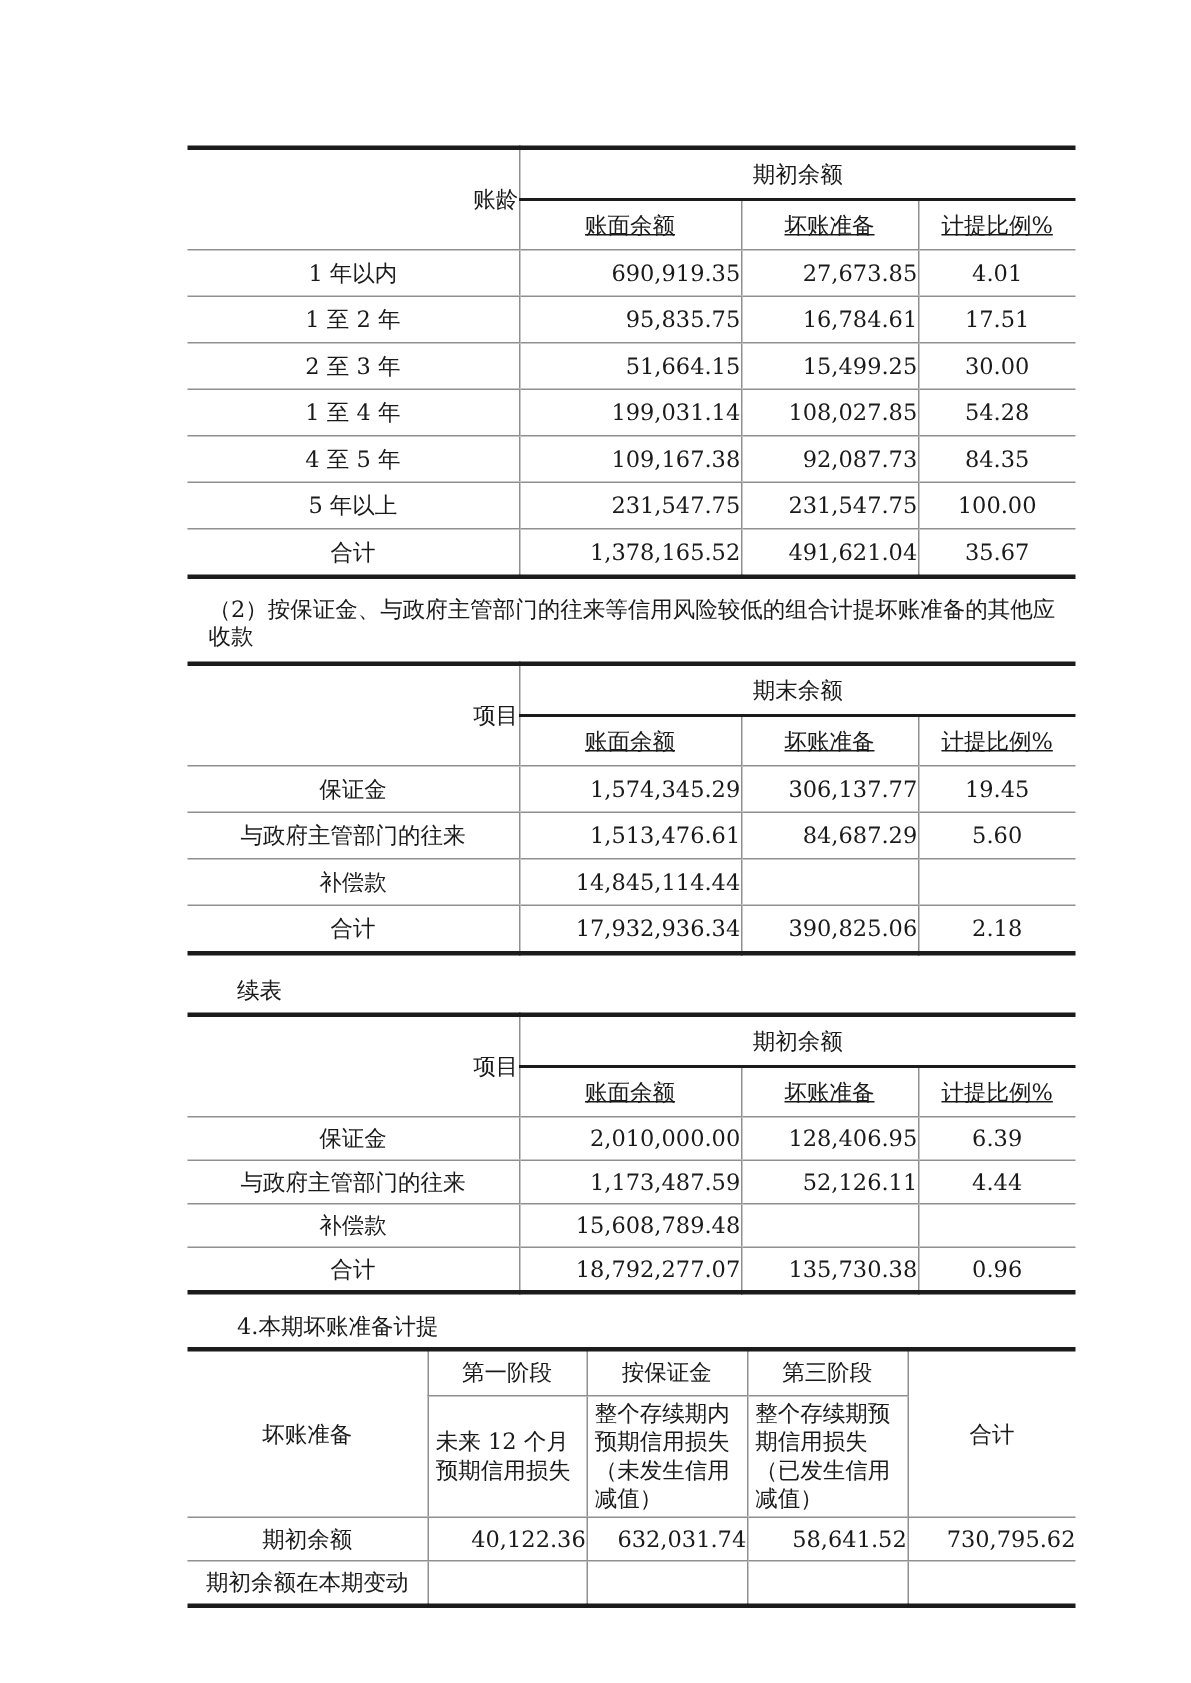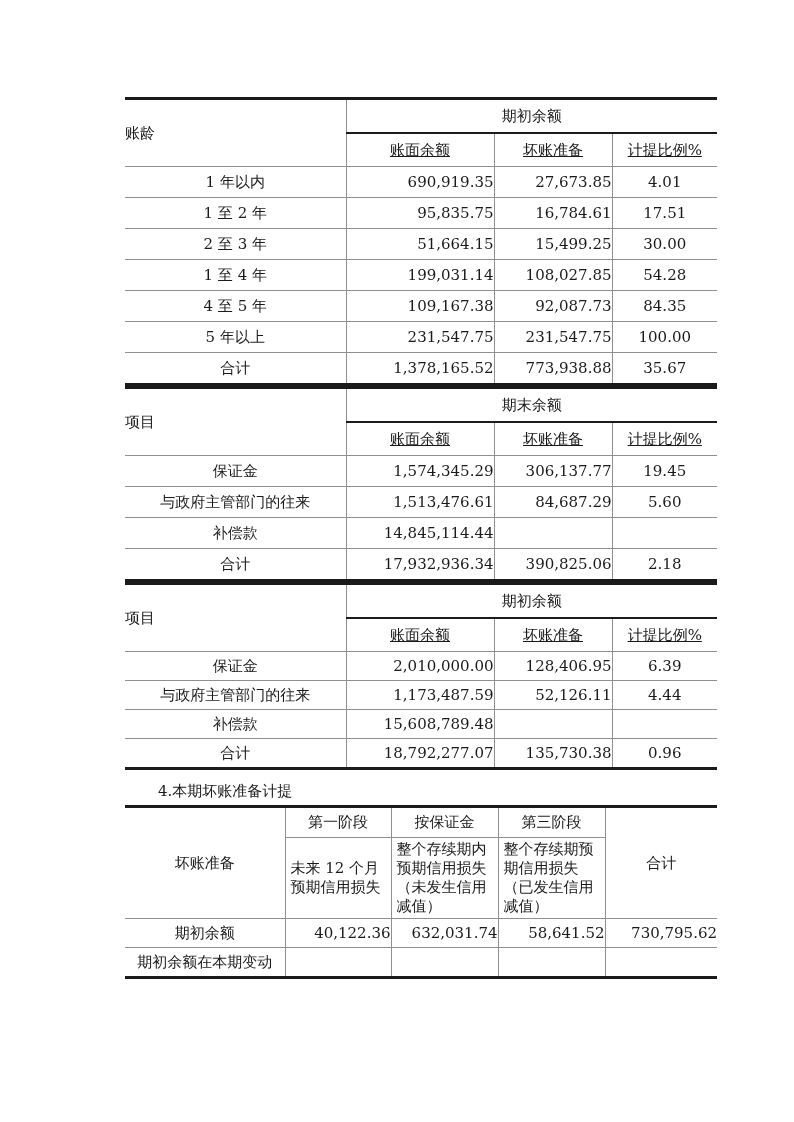--- a/index.html
+++ b/index.html
@@ -16,21 +16,21 @@
     font-size:15px;
   }
   table.fin th, table.fin td {
     font-weight:normal; padding:0; vertical-align:middle;
     overflow:hidden;
   }
   
   .bl { border-left:1px solid #8f8f8f; }
   
   th.group { border-bottom:2px solid #1b1b1b; text-align:center; height:32px; }
-  th.corner { border-bottom:1px solid #8f8f8f; text-align:left; }
+  th.corner { border-bottom:1px solid #8f8f8f; text-align:right; }
   tr.subrow th { border-bottom:1px solid #8f8f8f; text-align:center; height:32px;text-decoration:underline; }
   tbody td { border-bottom:1px solid #8f8f8f; height:30px; }
   table.t3 tbody td { height:28px; }
 
   td.lbl { text-align:center; padding-left:8px; }
   td.ctr { text-align:center; }
   td.num { text-align:right; padding-right:10px; }
   td.ratio { text-align:center; }
 
   
@@ -106,26 +106,27 @@
         </tr>
         <tr>
           <td class="lbl">5 年以上</td>
           <td class="num bl">231,547.75</td>
           <td class="num bl">231,547.75</td>
           <td class="ratio bl">100.00</td>
         </tr>
         <tr>
           <td class="ctr">合计</td>
           <td class="num bl">1,378,165.52</td>
-          <td class="num bl">773,938.88</td>
+          <td class="num bl">491,621.04</td>
           <td class="ratio bl">35.67</td>
         </tr>
       </tbody>
     </table>
 
+    <div class="note2">（2）按保证金、与政府主管部门的往来等信用风险较低的组合计提坏账准备的其他应收款</div>
 
     <table class="fin">
       <colgroup>
           <col style="width:221px">
           <col style="width:148px">
           <col style="width:118px">
           <col style="width:105px">
         </colgroup>
       <thead>
         <tr>
@@ -159,20 +160,21 @@
         </tr>
         <tr>
           <td class="ctr">合计</td>
           <td class="num bl">17,932,936.34</td>
           <td class="num bl">390,825.06</td>
           <td class="ratio bl">2.18</td>
         </tr>
       </tbody>
     </table>
 
+    <div class="cont-label">续表</div>
 
     <table class="fin t3">
       <colgroup>
           <col style="width:221px">
           <col style="width:148px">
           <col style="width:118px">
           <col style="width:105px">
         </colgroup>
       <thead>
         <tr>

